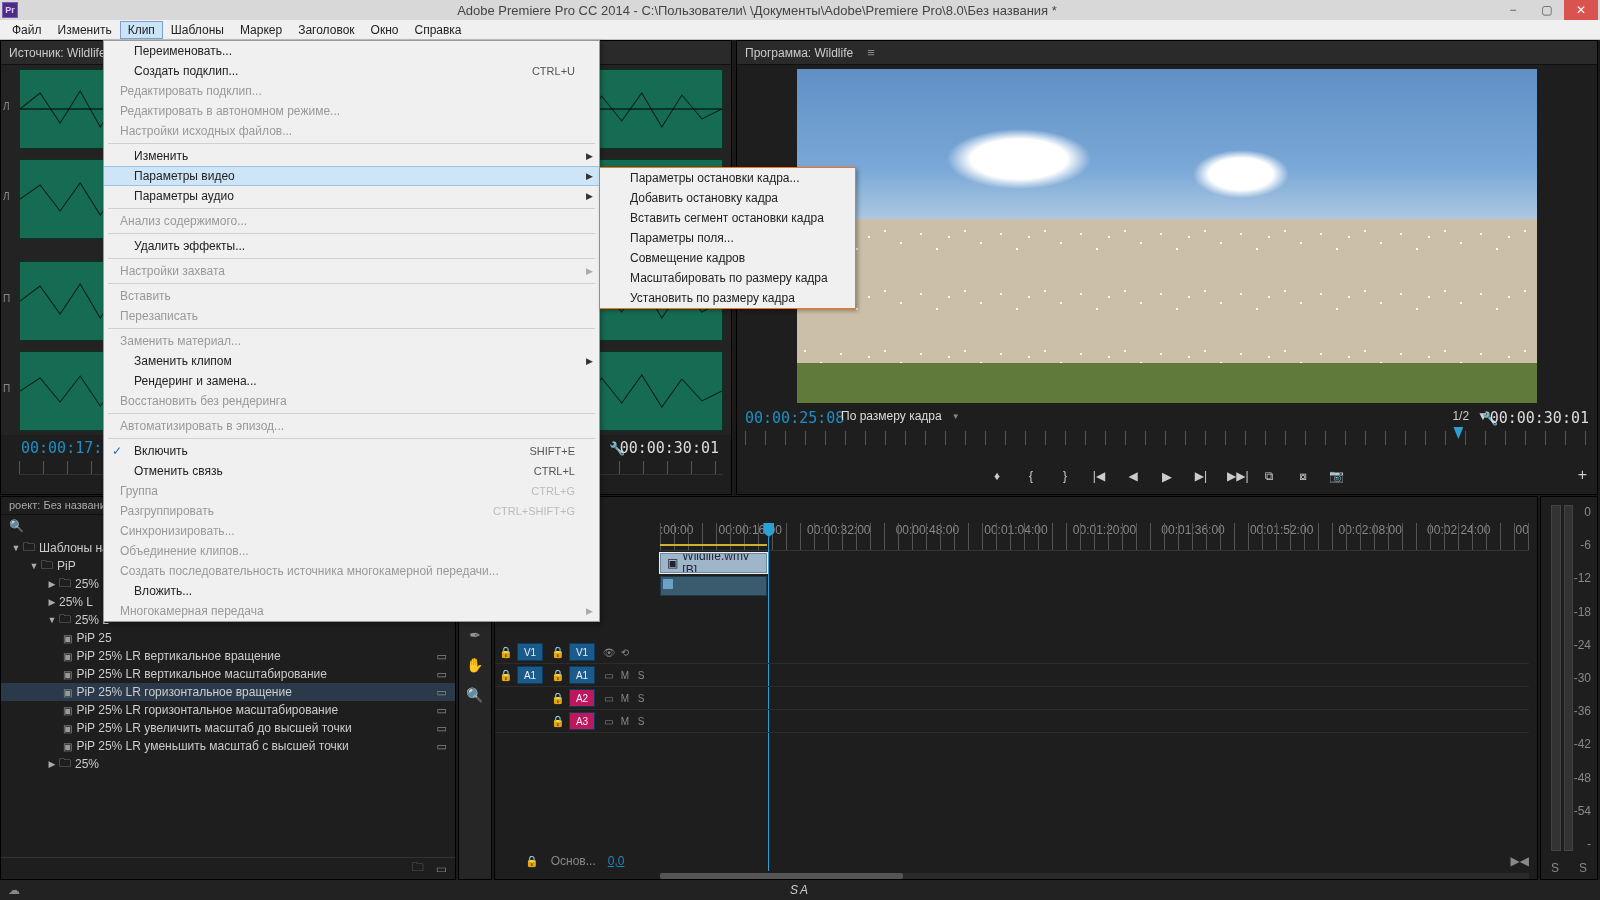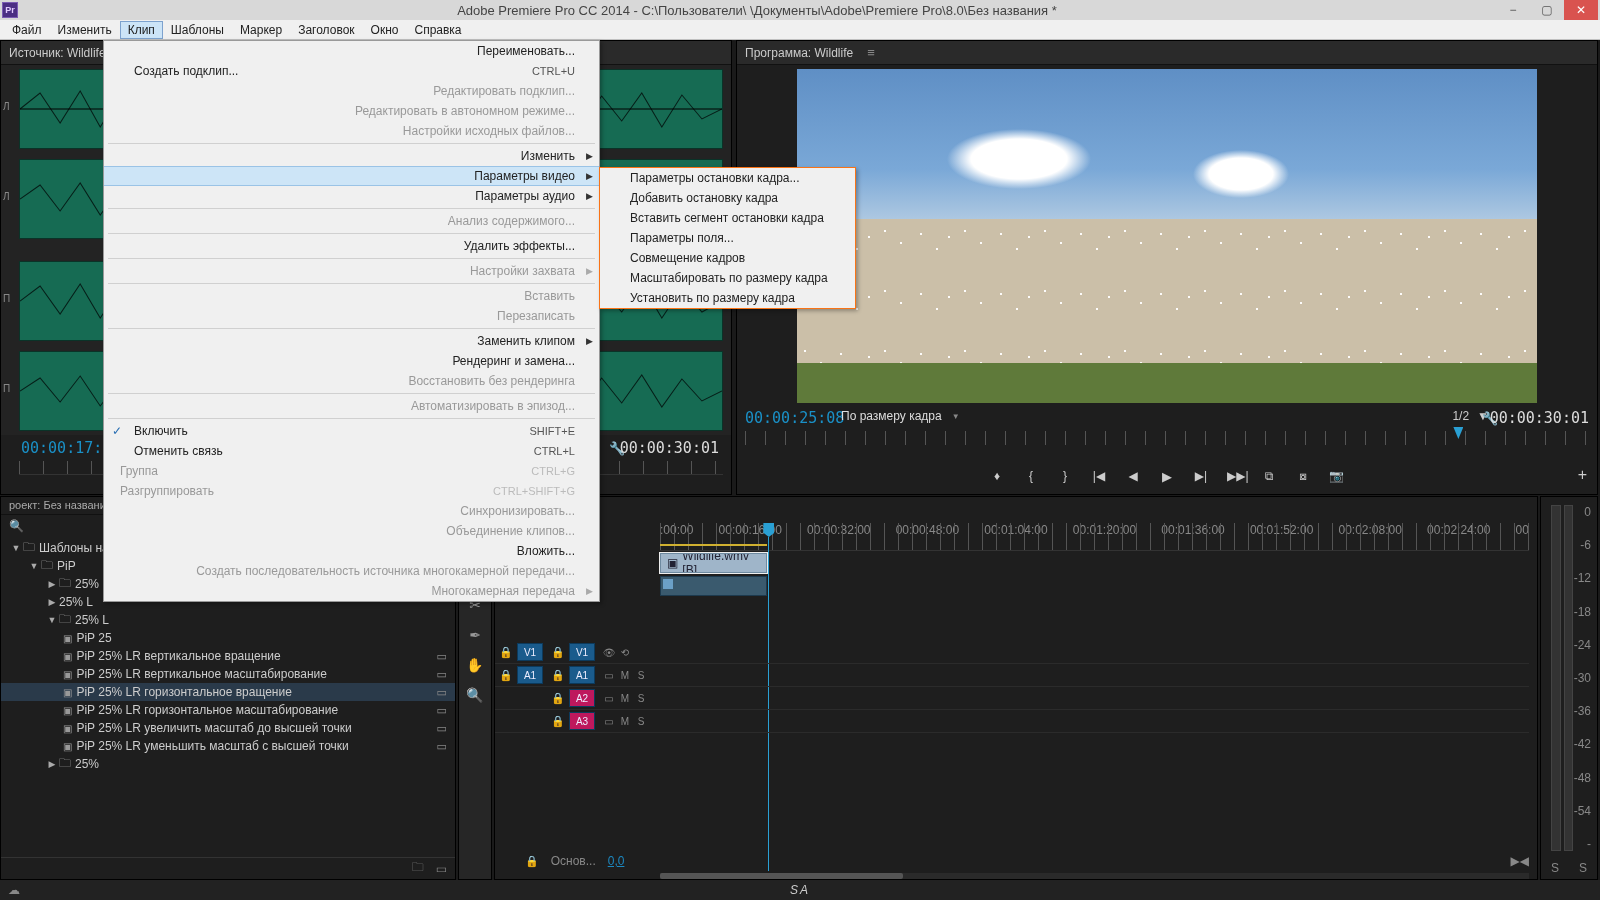--- a/index.html
+++ b/index.html
@@ -13,21 +13,21 @@
 .titlebar .winbtn { width: 34px; height: 20px; display: flex; align-items: center; justify-content: center; font-size: 12px; color: #555;}
 .titlebar .winbtn.close { background: #d9534f; color: #fff; }
 
 
 .menubar { height: 20px; background: #f0f0f0; display: flex; align-items: center; padding: 0 4px; border-bottom: 1px solid #c0c0c0;}
 .menubar .menuitem { padding: 10px 8px; color: #222; cursor: default; }
 .menubar .menuitem.active { background: #cce4f7; border: 1px solid #7da2ce; padding: 1px 7px; }
 
 
 .dropdown { position: absolute; left: 103px; top: 40px; width: 497px; background: #f0f0f0; border: 1px solid #999; box-shadow: 2px 2px 4px rgba(0,0,0,0.3); z-index: 100; }
-.dropdown .row { display: flex; align-items: center; height: 20px; padding: 0 24px 0 30px; color: #222; position: relative; justify-content: flex-end; }
+.dropdown .row { display: flex; align-items: center; height: 20px; padding: 0 24px 0 30px; color: #222; position: relative; }
 .dropdown .row.disabled { color: #999; padding-left: 16px; }
 .dropdown .row.highlighted { background: #cde5f7; border-top: 1px solid #9ac3e6; border-bottom: 1px solid #9ac3e6; height: 20px; box-sizing: border-box; padding-top:0; padding-bottom:0;}
 .dropdown .sep { height: 1px; background: #d0d0d0; margin: 2px 4px; }
 .dropdown .shortcut { margin-left: auto; color: #555; font-size: 11px; }
 .dropdown .row.disabled .shortcut { color: #bbb; }
 .dropdown .chev { position: absolute; right: 6px; font-size: 9px; color:#333;}
 .dropdown .row.disabled .chev { color:#aaa; }
 .dropdown .check { position: absolute; left: 8px; color: #2a6fb3; font-size: 12px;}
 
 
@@ -475,20 +475,23 @@
       <span class="chev">▶</span>
     </div>
     <div class="sep"></div>
     <div class="row disabled">
       <span>Вставить</span>
     </div>
     <div class="row disabled">
       <span>Перезаписать</span>
     </div>
     <div class="sep"></div>
+    <div class="row disabled">
+      <span>Заменить материал...</span>
+    </div>
     <div class="row">
       <span>Заменить клипом</span>
       <span class="chev">▶</span>
     </div>
     <div class="row">
       <span>Рендеринг и замена...</span>
     </div>
     <div class="row disabled">
       <span>Восстановить без рендеринга</span>
     </div>
@@ -513,25 +516,25 @@
     <div class="row disabled">
       <span>Разгруппировать</span>
       <span class="shortcut">CTRL+SHIFT+G</span>
     </div>
     <div class="row disabled">
       <span>Синхронизировать...</span>
     </div>
     <div class="row disabled">
       <span>Объединение клипов...</span>
     </div>
+    <div class="row disabled">
+      <span>Создать последовательность источника многокамерной передачи...</span>
+    </div>
     <div class="row">
       <span>Вложить...</span>
-    </div>
-    <div class="row disabled">
-      <span>Создать последовательность источника многокамерной передачи...</span>
     </div>
     <div class="row disabled">
       <span>Многокамерная передача</span>
       <span class="chev">▶</span>
     </div>
   </div>
 
 <div class="submenu" id="videosub">
     <div class="row">
       <span>Параметры остановки кадра...</span>

